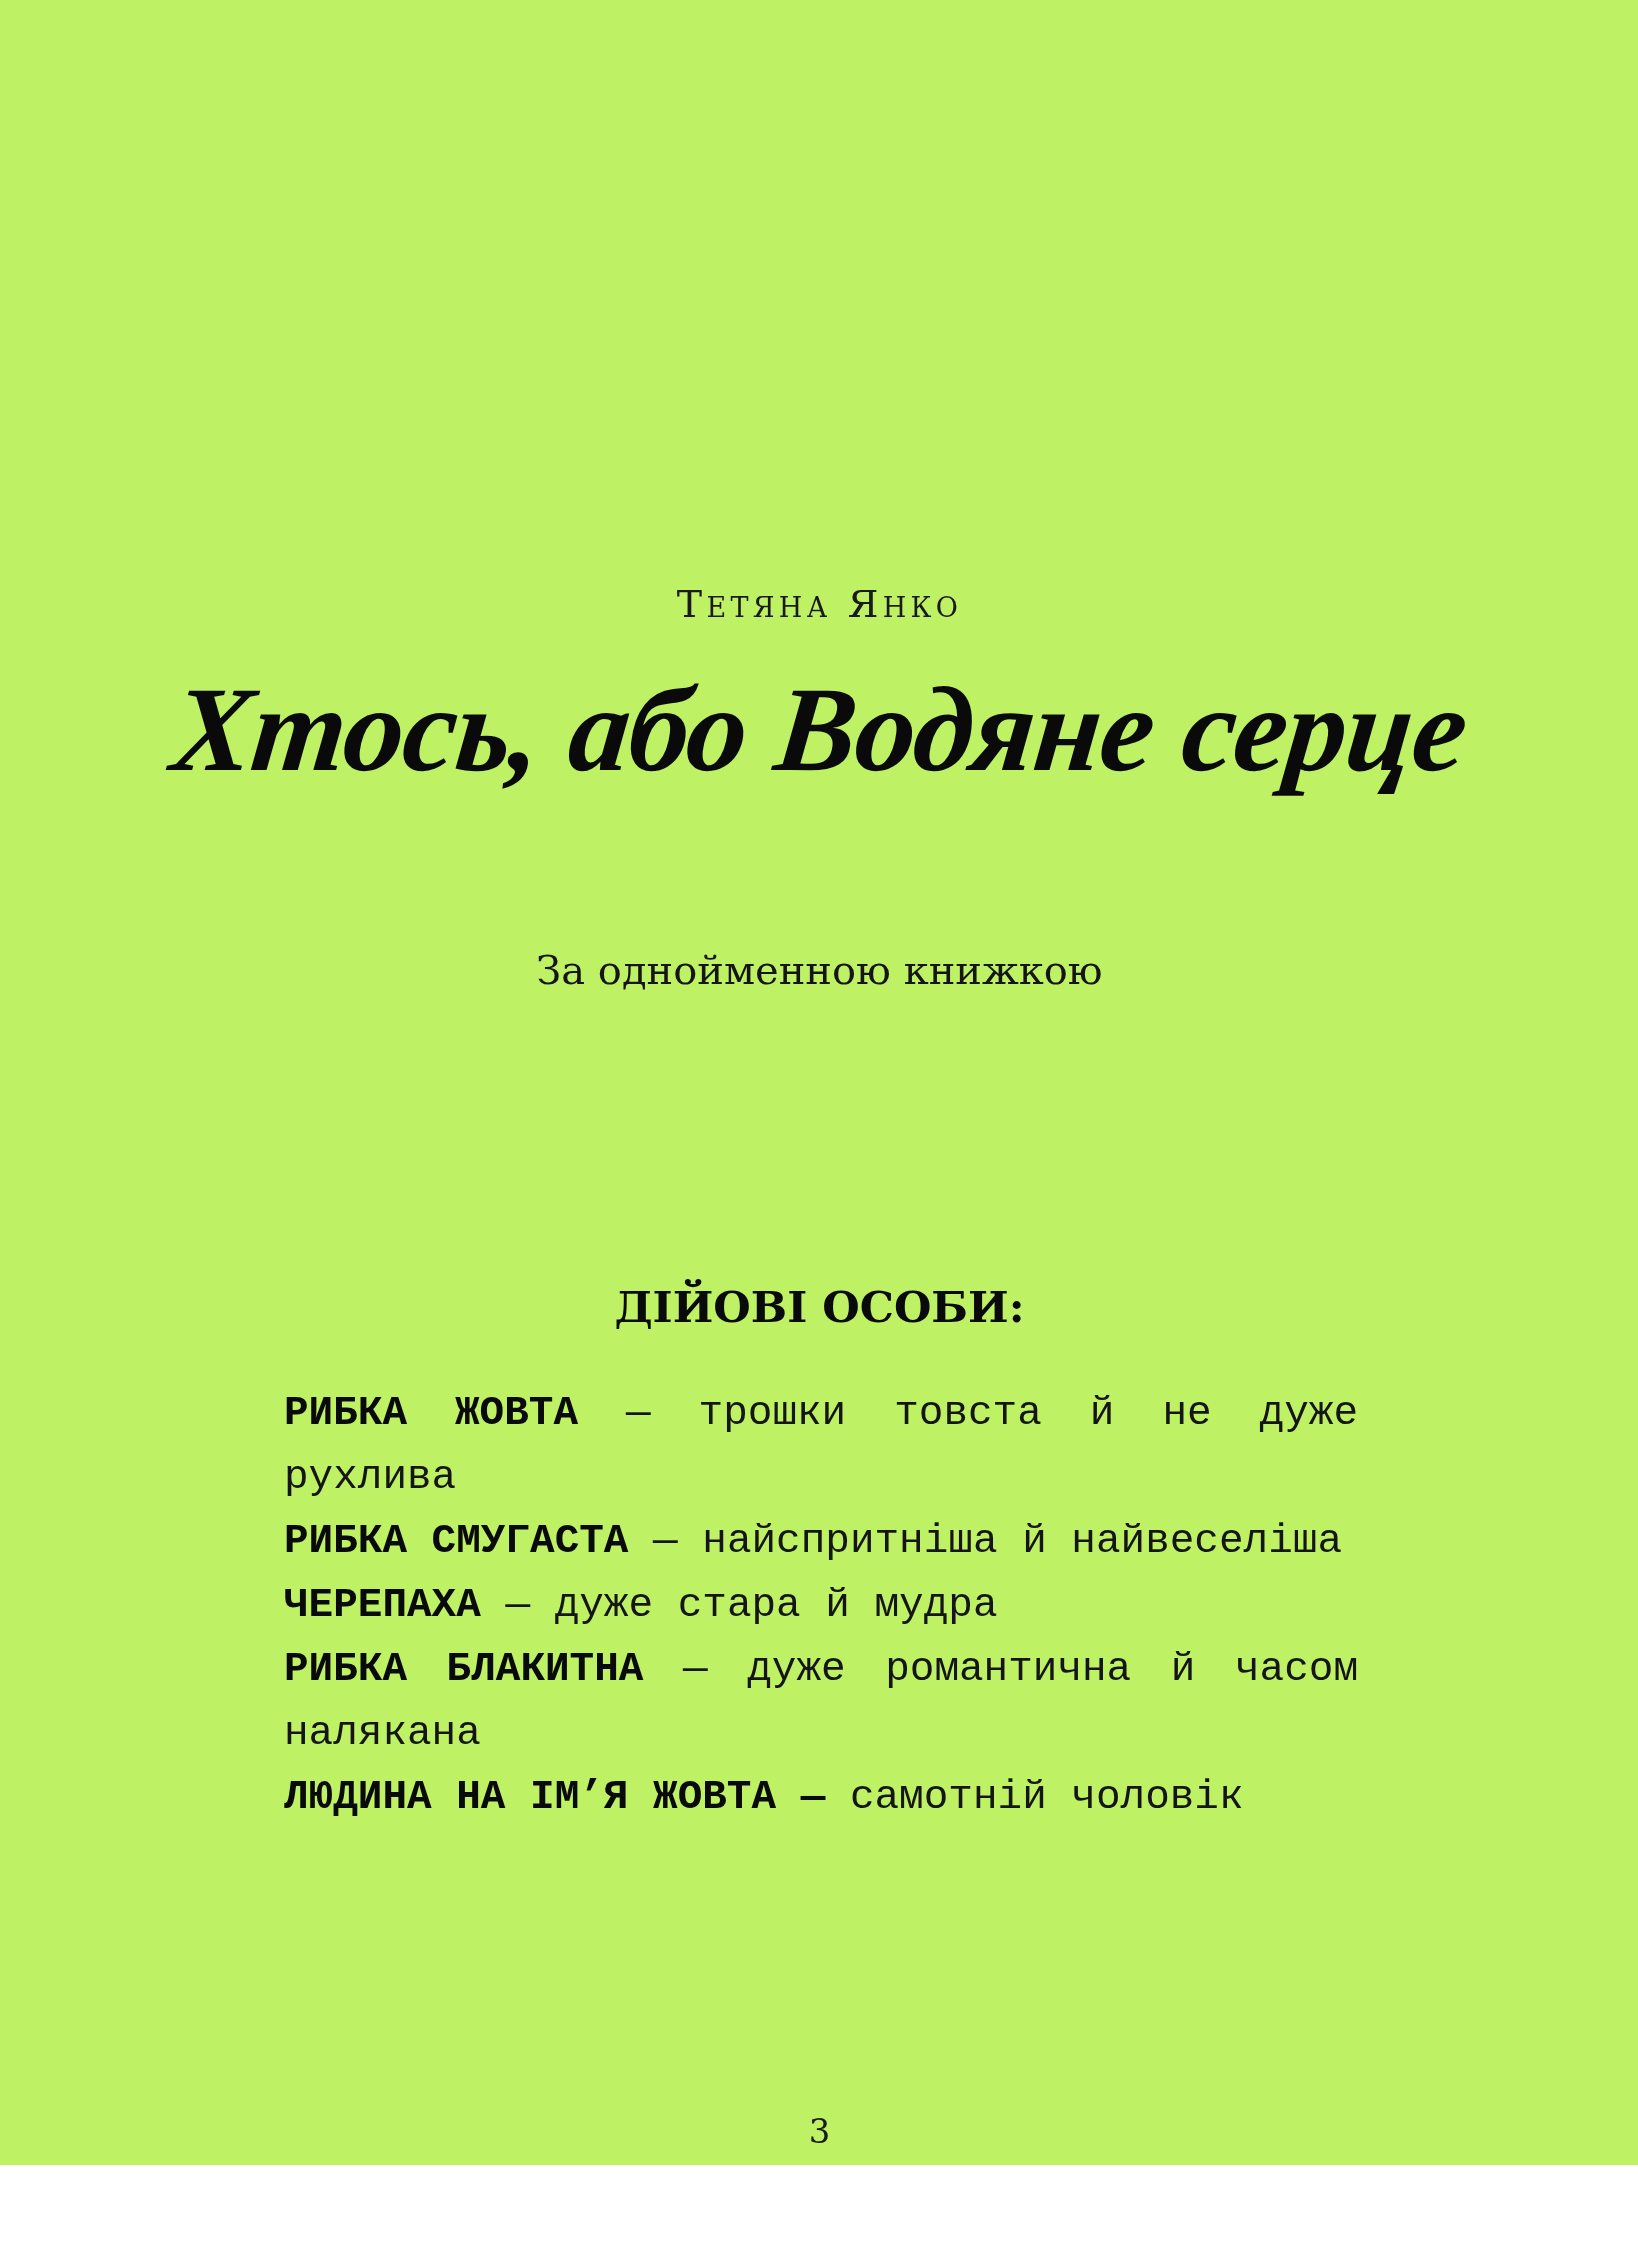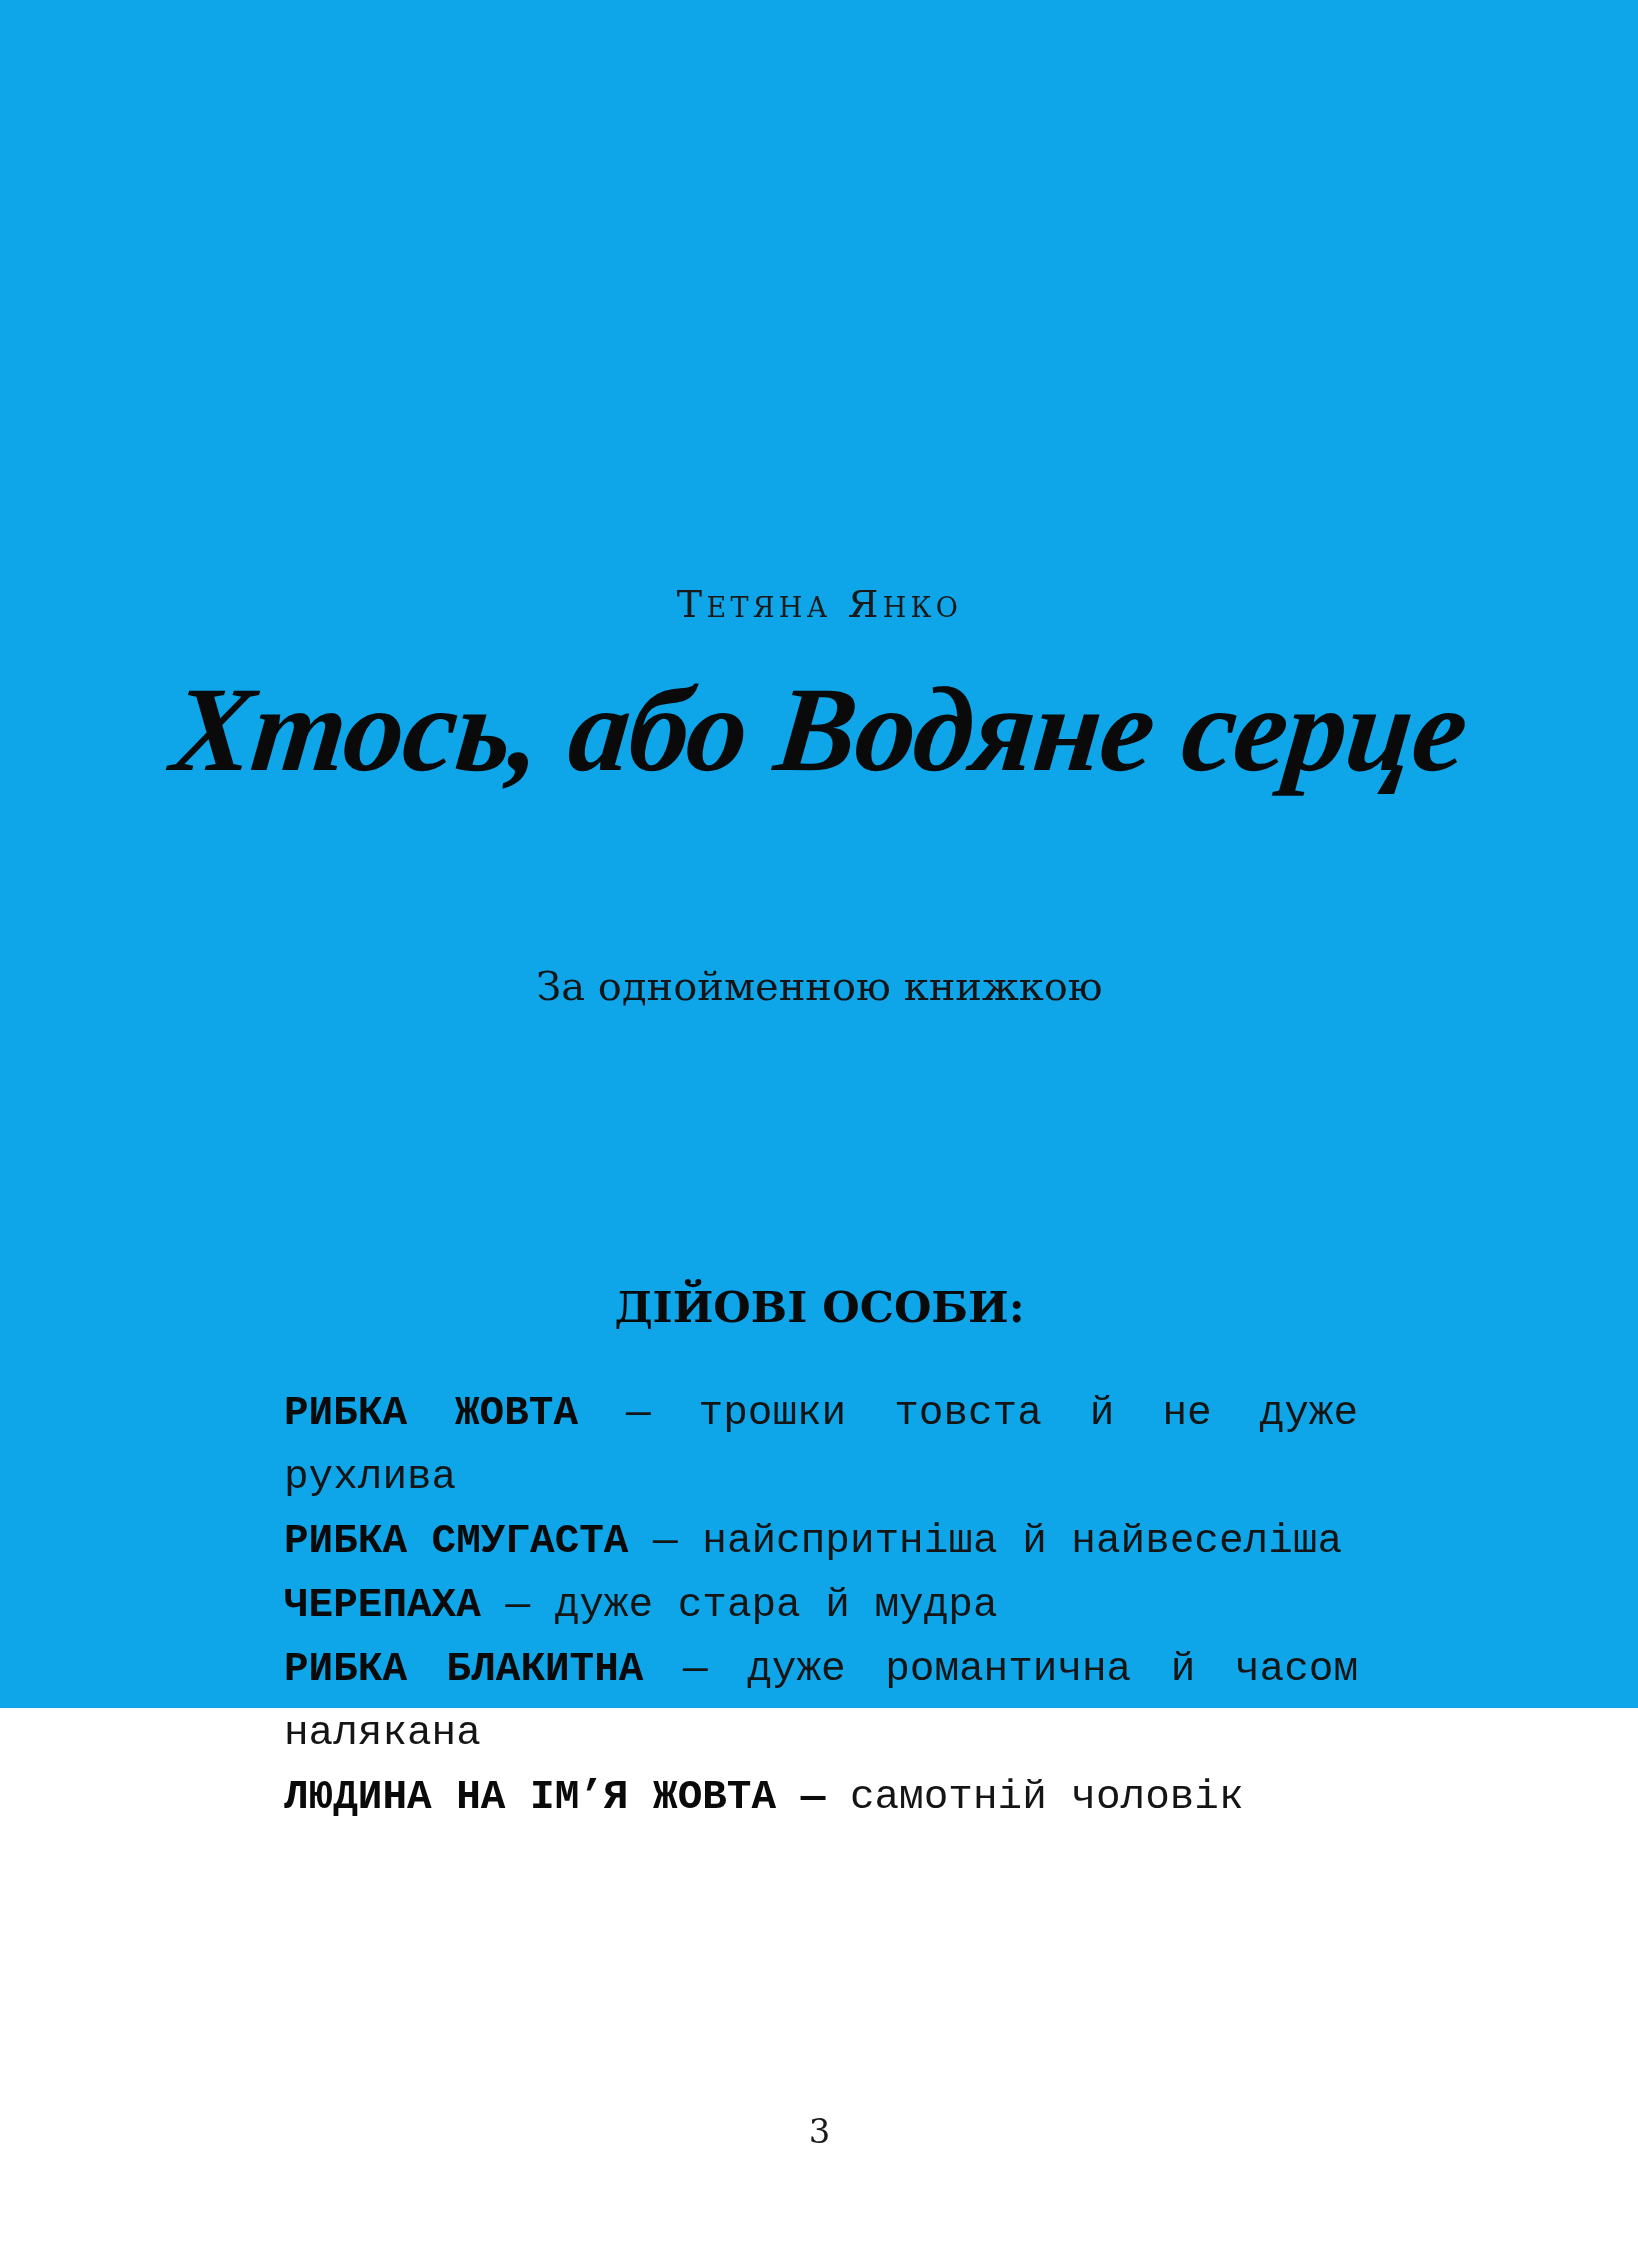--- a/index.html
+++ b/index.html
@@ -12,22 +12,22 @@
     height: 2261px;
     position: relative;
     overflow: hidden;
     color: #111111;
     font-family: "DejaVu Serif", "Liberation Serif", serif;
   }
   .page {
     position: absolute;
     left: 0; top: 0;
     width: 1639px;
-    height: 1708px;
-    background: #0ea5e9;
+    height: 2165px;
+    background: #bef264;
   }
   .author {
     position: absolute;
     left: 0;
     width: 1639px;
     top: 580px;
     text-align: center;
     font-family: "DejaVu Serif", "Liberation Serif", serif;
     font-size: 38px;
     font-variant: small-caps;
@@ -53,21 +53,20 @@
   .source {
     position: absolute;
     left: 0;
     width: 1639px;
     top: 939px;
     text-align: center;
     font-family: "DejaVu Serif", "Liberation Serif", serif;
     font-size: 40px;
     line-height: 63px;
     color: #151515;
-    margin-top: 16px;
   }
   .source div { white-space: nowrap; }
   .cast-heading {
     position: absolute;
     left: 0;
     width: 1639px;
     top: 1280px;
     text-align: center;
     font-family: "DejaVu Serif", "Liberation Serif", serif;
     font-weight: bold;

